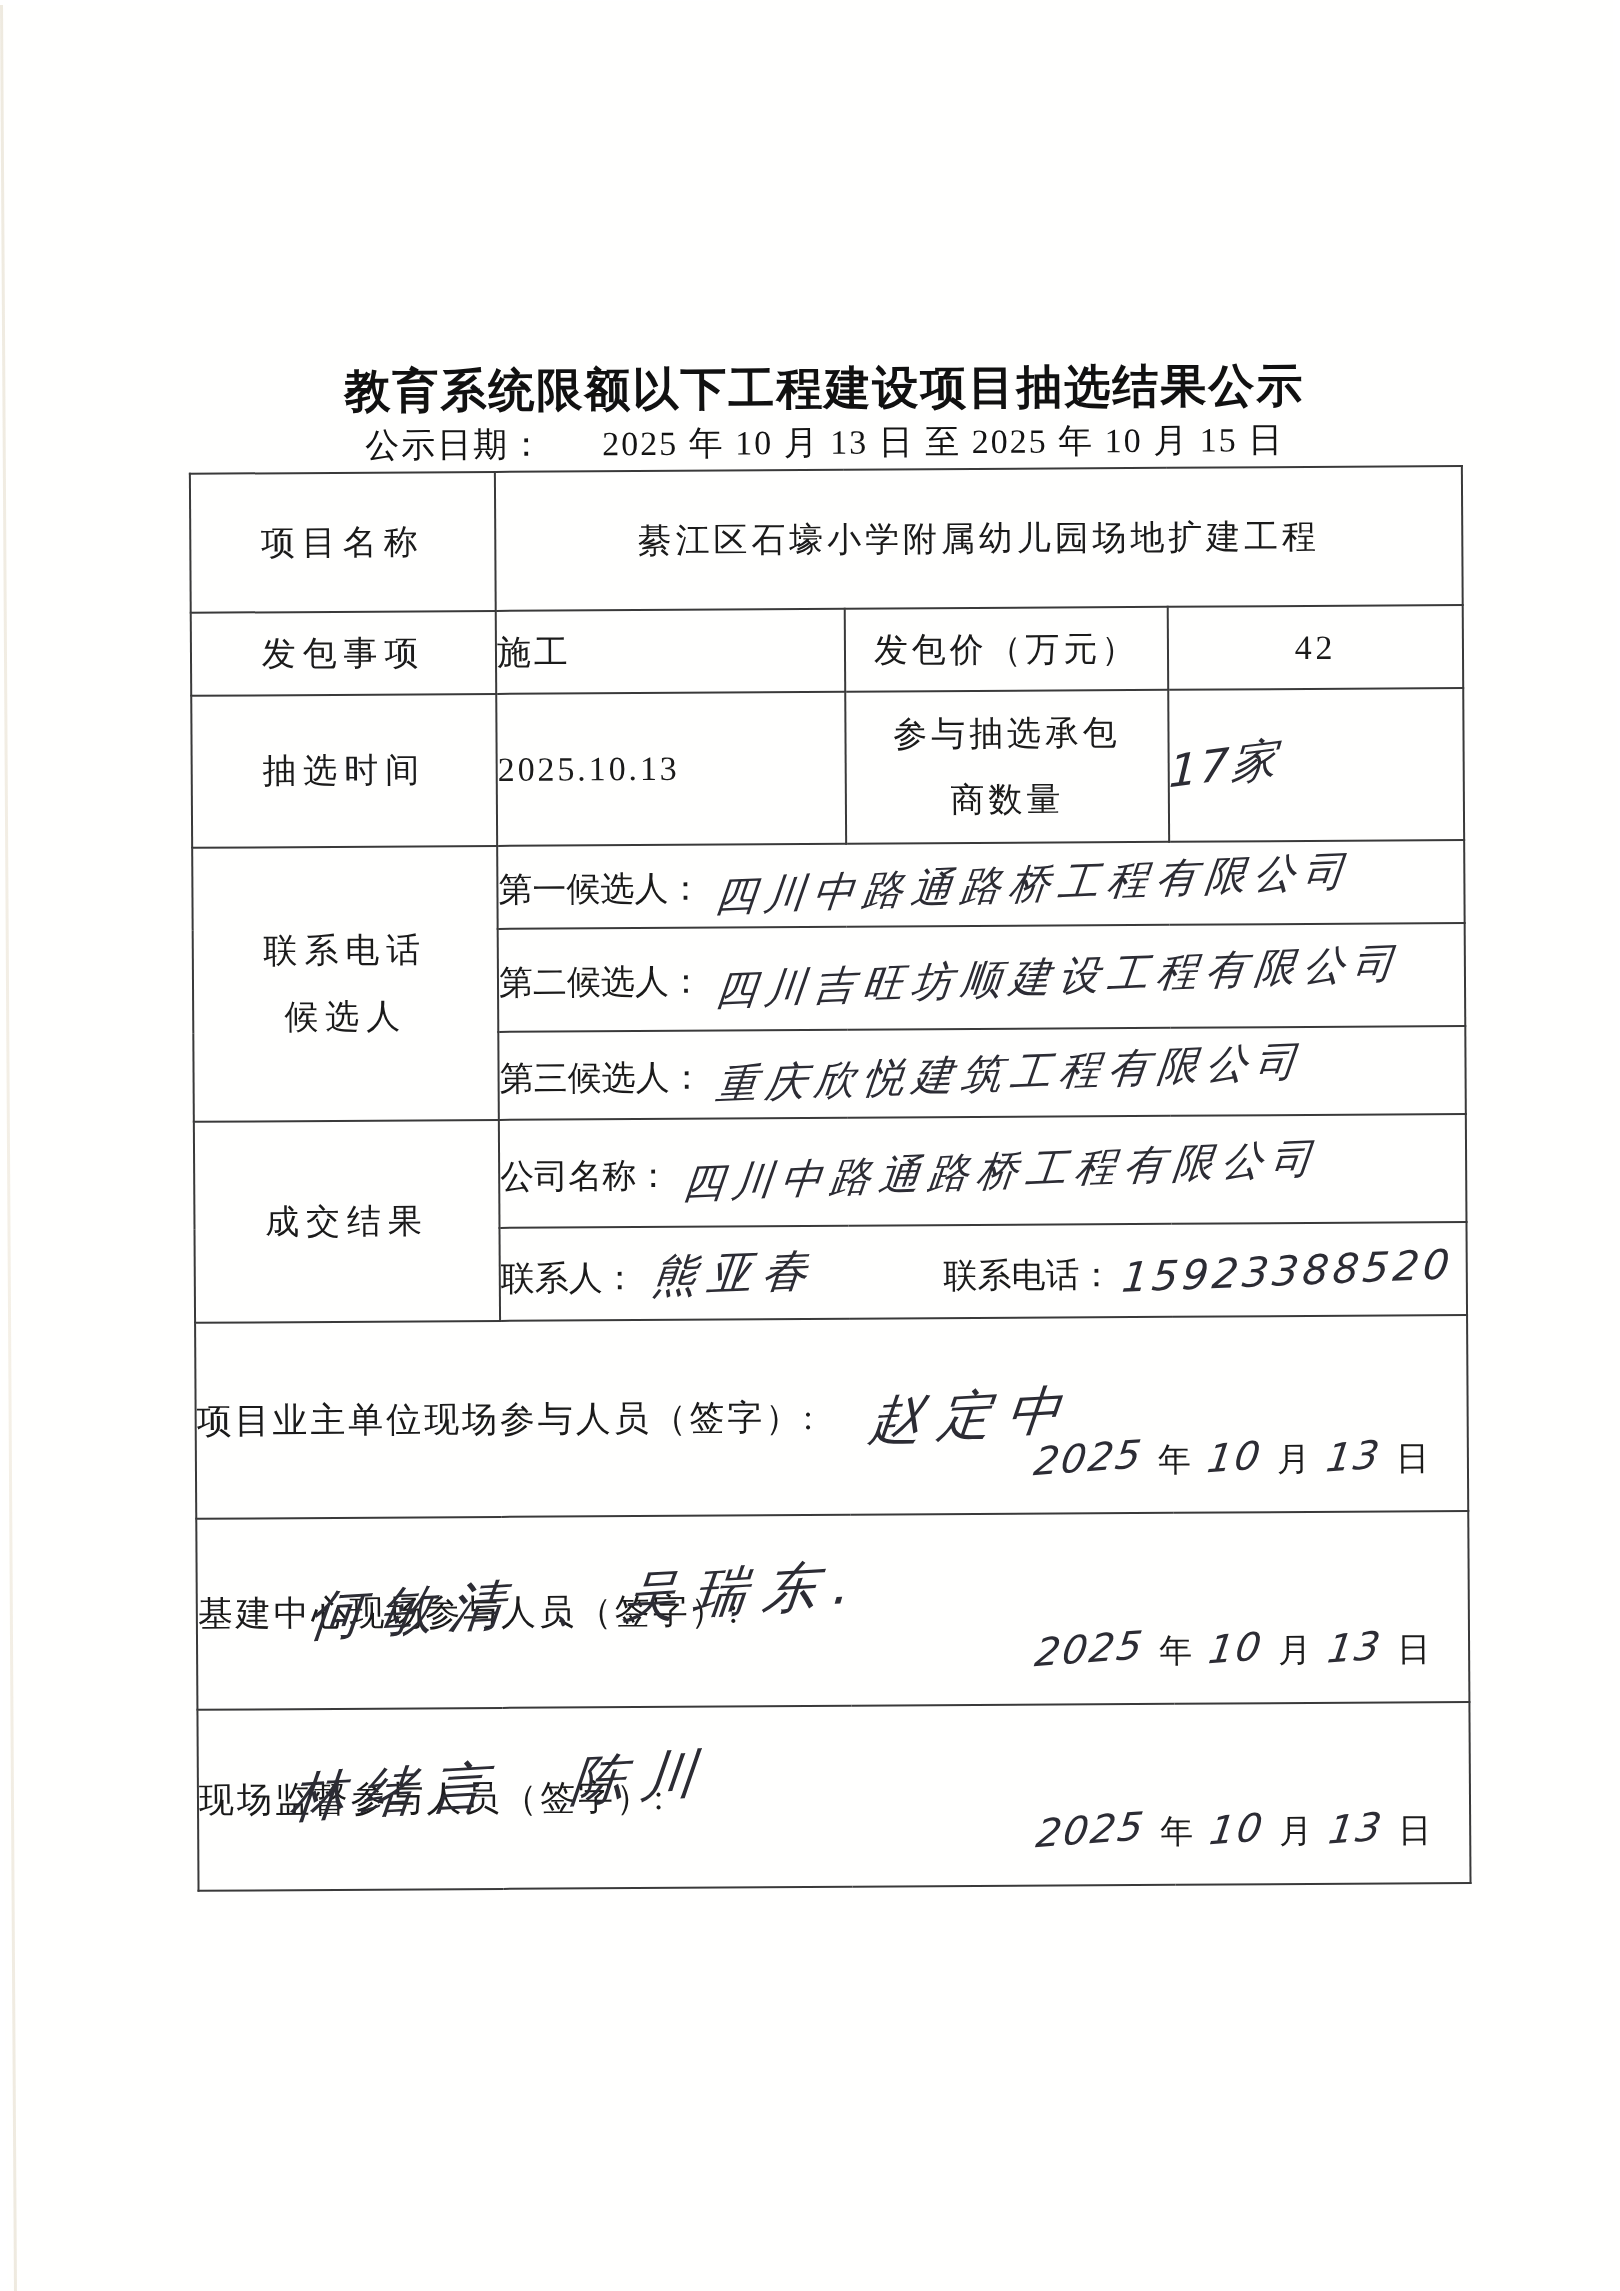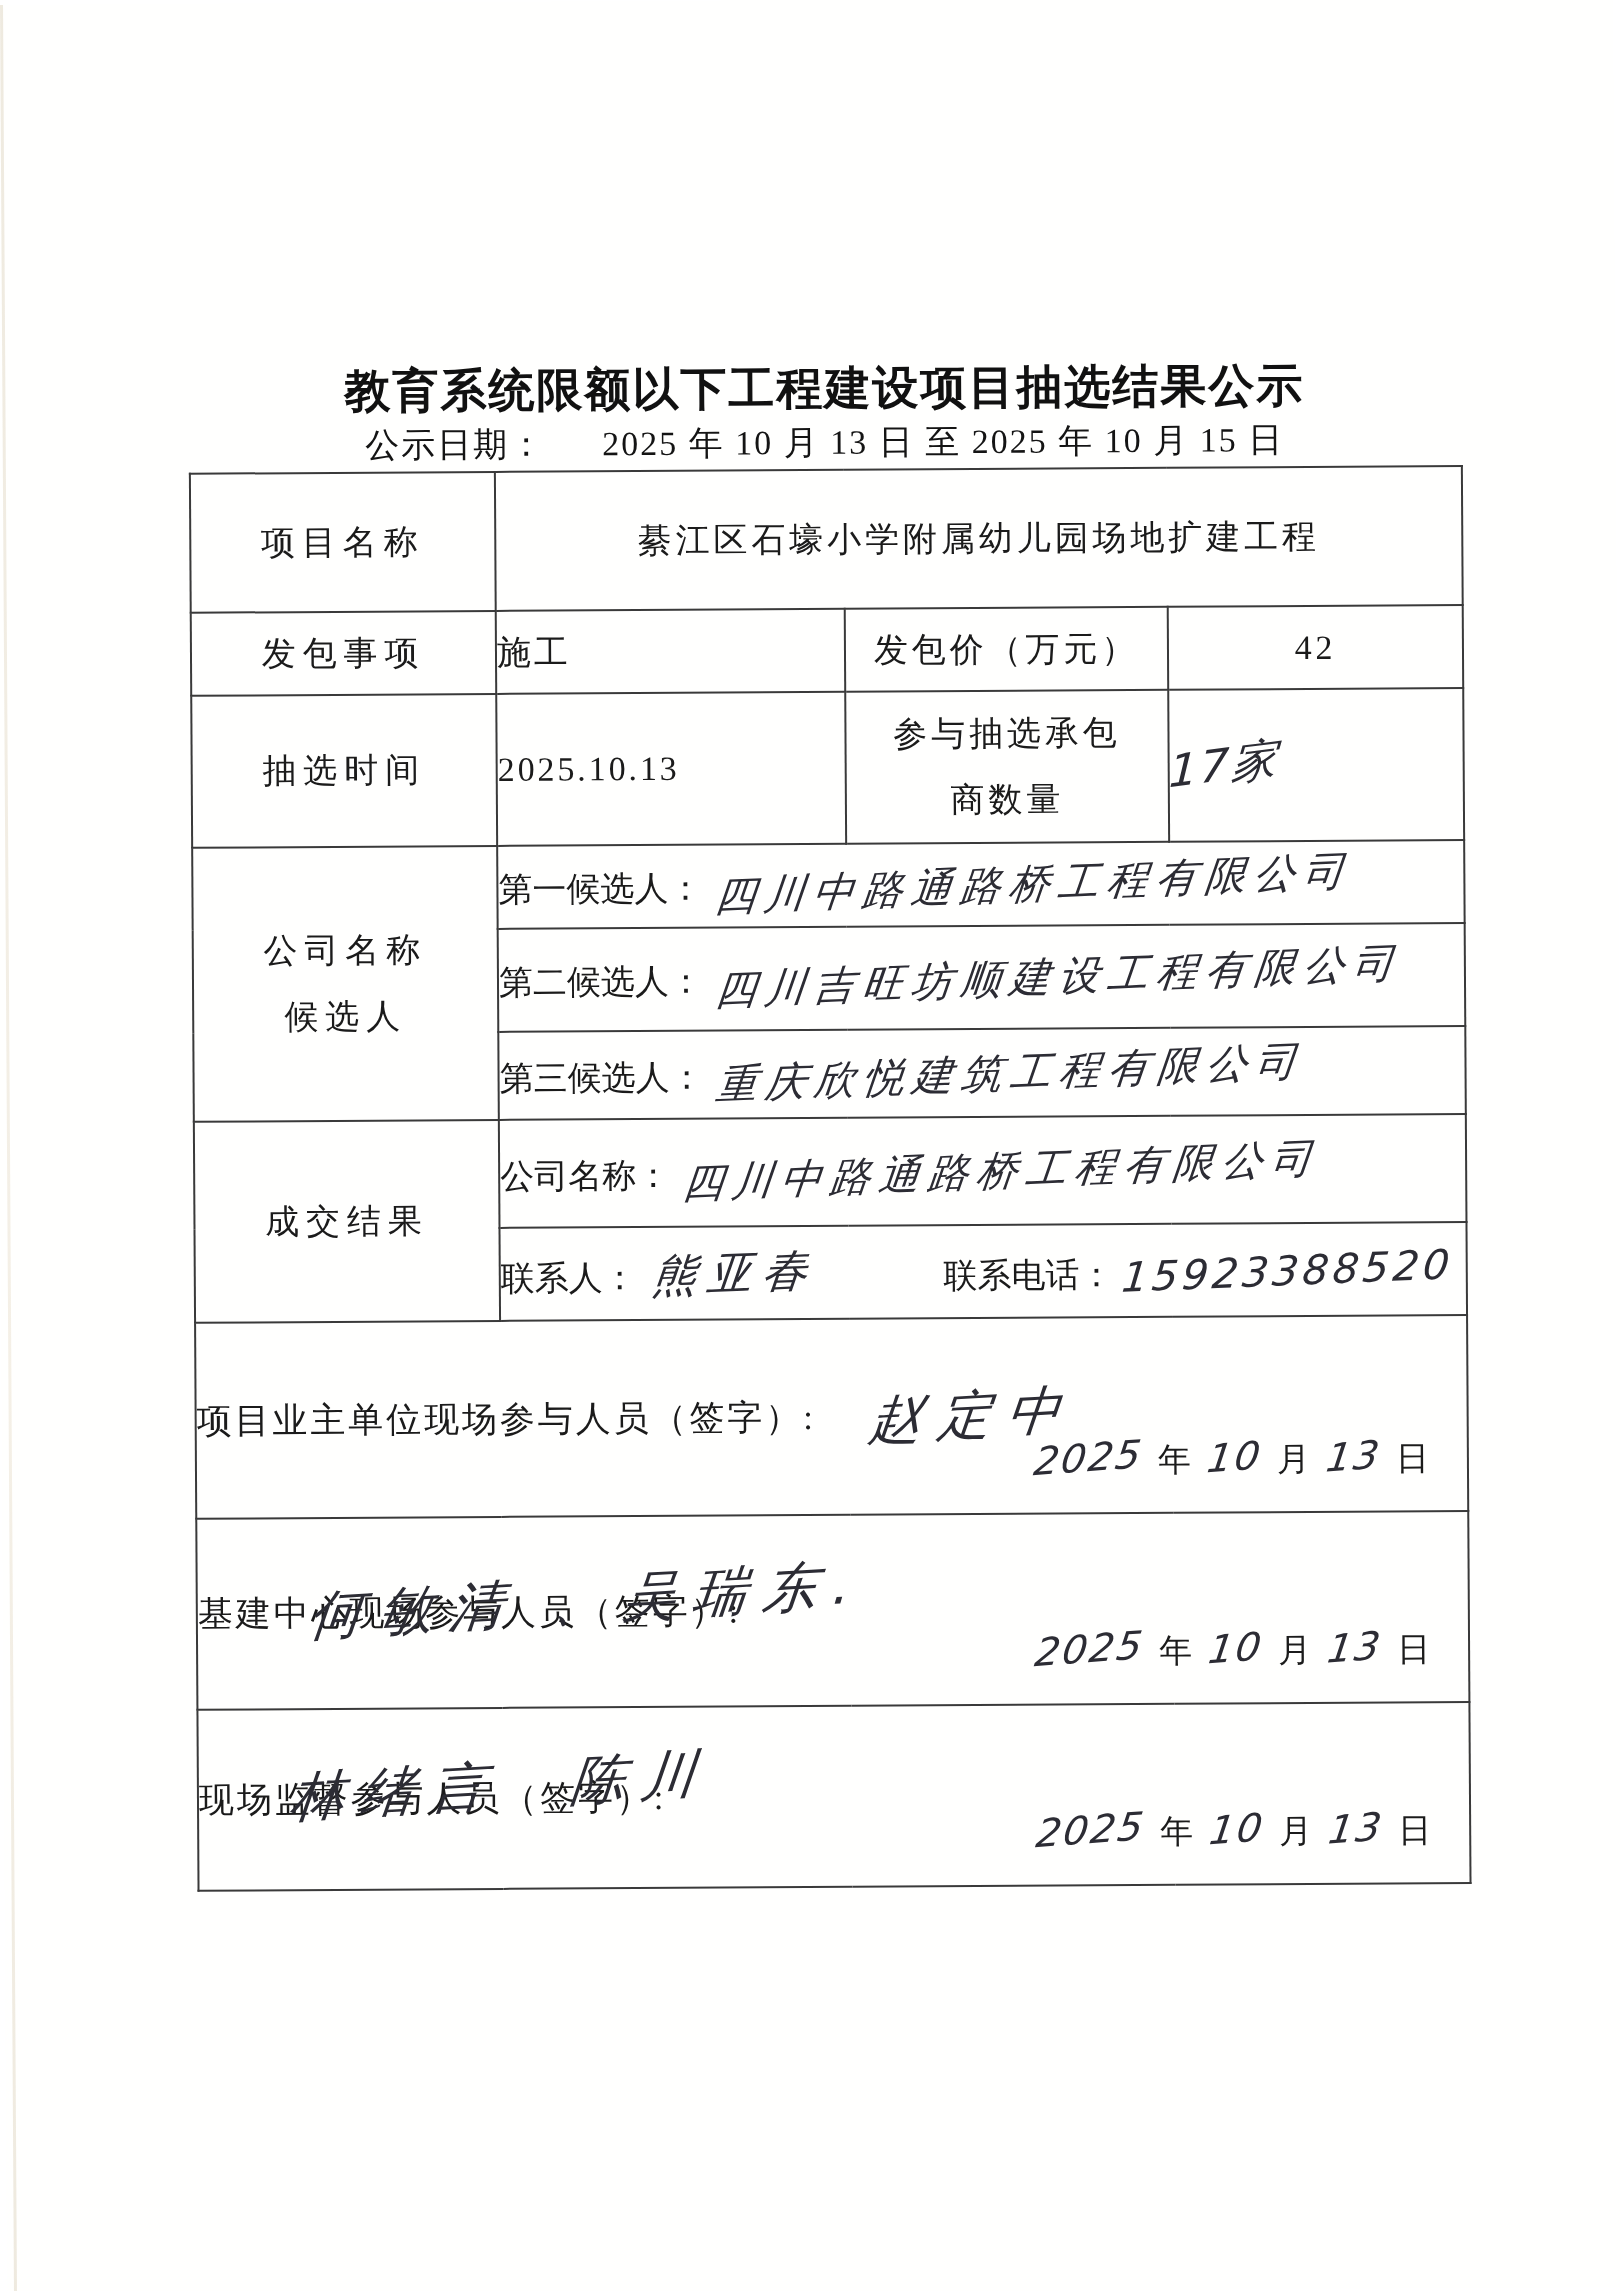--- a/index.html
+++ b/index.html
@@ -128,21 +128,21 @@
         <span>参与抽选承包</span><br>
         <span>商数量</span>
       </td>
       <td class="cell-count">
         <span class="hand hand-count">17家</span>
       </td>
     </tr>
 
     <tr style="height:83px">
       <td rowspan="3" class="lbl two-line">
-        <span>公司名称</span><br>
+        <span>联系电话</span><br>
         <span>候选人</span>
       </td>
       <td colspan="3" class="cand-cell">
         <span>第一候选人：</span><span class="hand hand-co">四川中路通路桥工程有限公司</span>
       </td>
     </tr>
     <tr style="height:103px">
       <td colspan="3" class="cand-cell">
         <span>第二候选人：</span><span class="hand hand-co">四川吉旺坊顺建设工程有限公司</span>
       </td>

